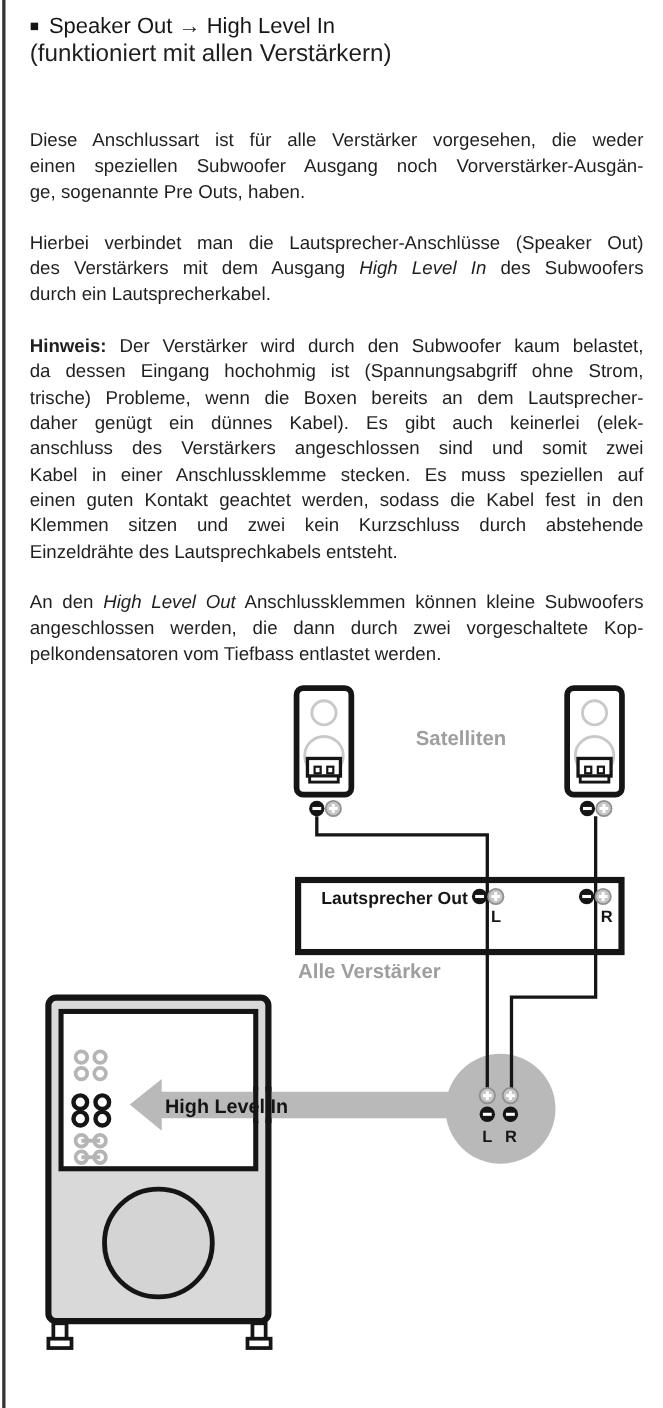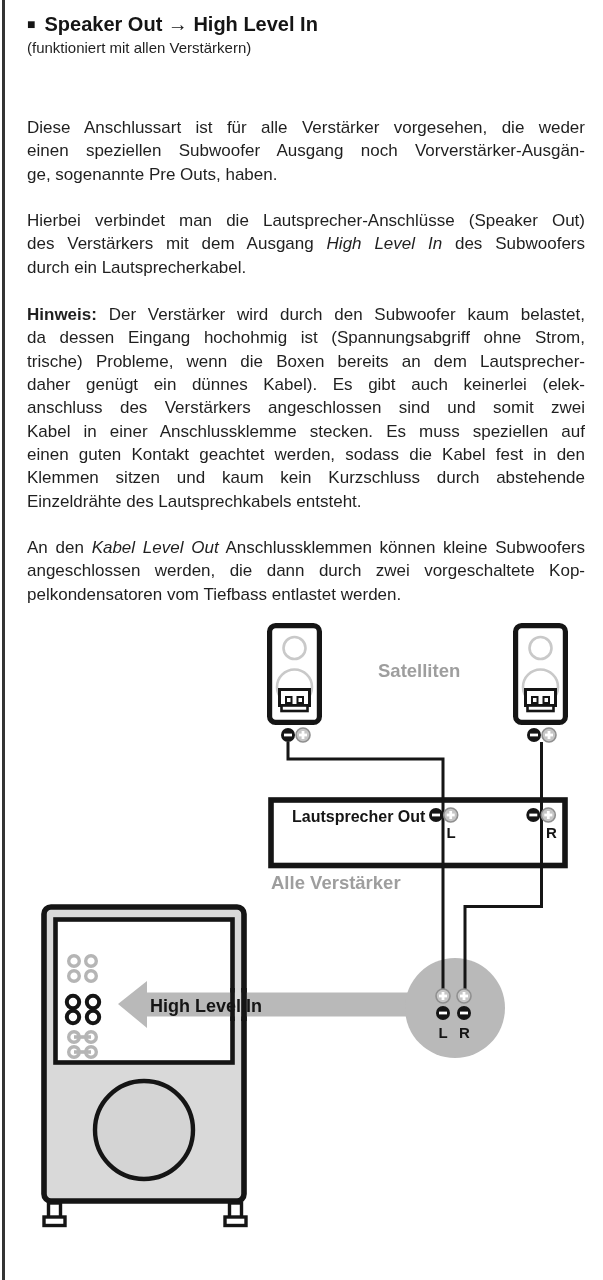--- a/index.html
+++ b/index.html
@@ -3,23 +3,23 @@
 <meta charset="utf-8">
 <style>
   html,body{margin:0;padding:0;}
   body{
     width:603px;height:1280px;position:relative;background:#ffffff;
     font-family:"Liberation Sans","DejaVu Sans",sans-serif;color:#1f1f1f;
     overflow:hidden;
   }
   .edge-line{position:absolute;left:2px;top:0;width:3px;height:1280px;background:#343434;}
   .textblock{position:absolute;left:27px;top:0;width:558px;}
-  .title{position:absolute;left:0;top:12px;font-size:20px;font-weight:bold;line-height:24px;white-space:nowrap;color:#151515;}
+  .title{position:absolute;left:0;top:12px;font-size:20px;font-weight:normal;line-height:24px;white-space:nowrap;color:#151515;}
   .title .bullet{font-size:14px;margin-right:9px;position:relative;top:-2px;}
-  .subtitle{position:absolute;left:0;top:36px;font-size:15px;line-height:23.3px;white-space:nowrap;}
+  .subtitle{position:absolute;left:0;top:36px;font-size:22px;line-height:23.3px;white-space:nowrap;}
   .para{position:absolute;left:0;width:558px;margin-top:40px;}
   .para.p1{top:76px;} .para.p2{top:169px;} .para.p3{top:263px;} .para.p4{top:496px;}
   .line{height:23.33px;line-height:23.33px;font-size:17px;text-align:justify;text-align-last:justify;}
   .line.last{text-align-last:left;}
   .line .b{font-weight:bold;}
   .line .i{font-style:italic;}
   svg text{font-family:"Liberation Sans","DejaVu Sans",sans-serif;}
   .svg-bold{font-weight:bold;fill:#151515;}
   .svg-gray{font-weight:bold;fill:#9e9e9e;}
 </style>
@@ -45,25 +45,25 @@
         <div class="line last"><span>durch ein Lautsprecherkabel.</span></div>
       </div>
       <div class="para p3">
         <div class="line"><span class="b">Hinweis:</span><span> Der Verstärker wird durch den Subwoofer kaum belastet,</span></div>
         <div class="line"><span>da dessen Eingang hochohmig ist (Spannungsabgriff ohne Strom,</span></div>
         <div class="line"><span>trische) Probleme, wenn die Boxen bereits an dem Lautsprecher-</span></div>
         <div class="line"><span>daher genügt ein dünnes Kabel). Es gibt auch keinerlei (elek-</span></div>
         <div class="line"><span>anschluss des Verstärkers angeschlossen sind und somit zwei</span></div>
         <div class="line"><span>Kabel in einer Anschlussklemme stecken. Es muss speziellen auf</span></div>
         <div class="line"><span>einen guten Kontakt geachtet werden, sodass die Kabel fest in den</span></div>
-        <div class="line"><span>Klemmen sitzen und kaum kein Kurzschluss durch abstehende</span></div>
+        <div class="line"><span>Klemmen sitzen und zwei kein Kurzschluss durch abstehende</span></div>
         <div class="line last"><span>Einzeldrähte des Lautsprechkabels entsteht.</span></div>
       </div>
       <div class="para p4">
-        <div class="line"><span>An den </span><span class="i">Kabel Level Out</span><span> Anschlussklemmen können kleine Subwoofers</span></div>
+        <div class="line"><span>An den </span><span class="i">High Level Out</span><span> Anschlussklemmen können kleine Subwoofers</span></div>
         <div class="line"><span>angeschlossen werden, die dann durch zwei vorgeschaltete Kop-</span></div>
         <div class="line last"><span>pelkondensatoren vom Tiefbass entlastet werden.</span></div>
       </div>
     </div>
 </div>
 
 <svg width="603" height="1280" viewBox="0 0 603 1280" style="position:absolute;left:0;top:0;" xmlns="http://www.w3.org/2000/svg">
   <defs>
     <g id="satbox">
       <rect x="2.6" y="2.6" width="49.8" height="96.8" rx="6" fill="#fff" stroke="#151515" stroke-width="5.2"></rect>

